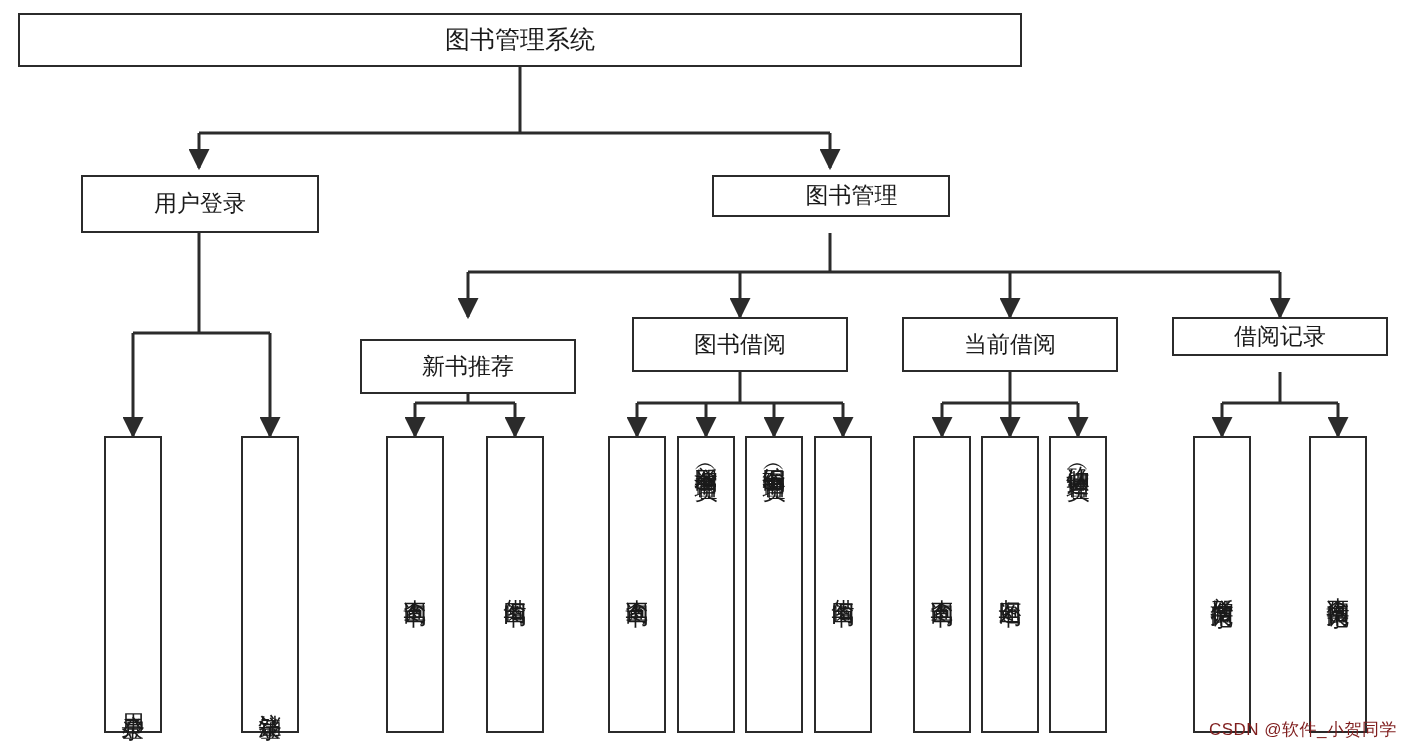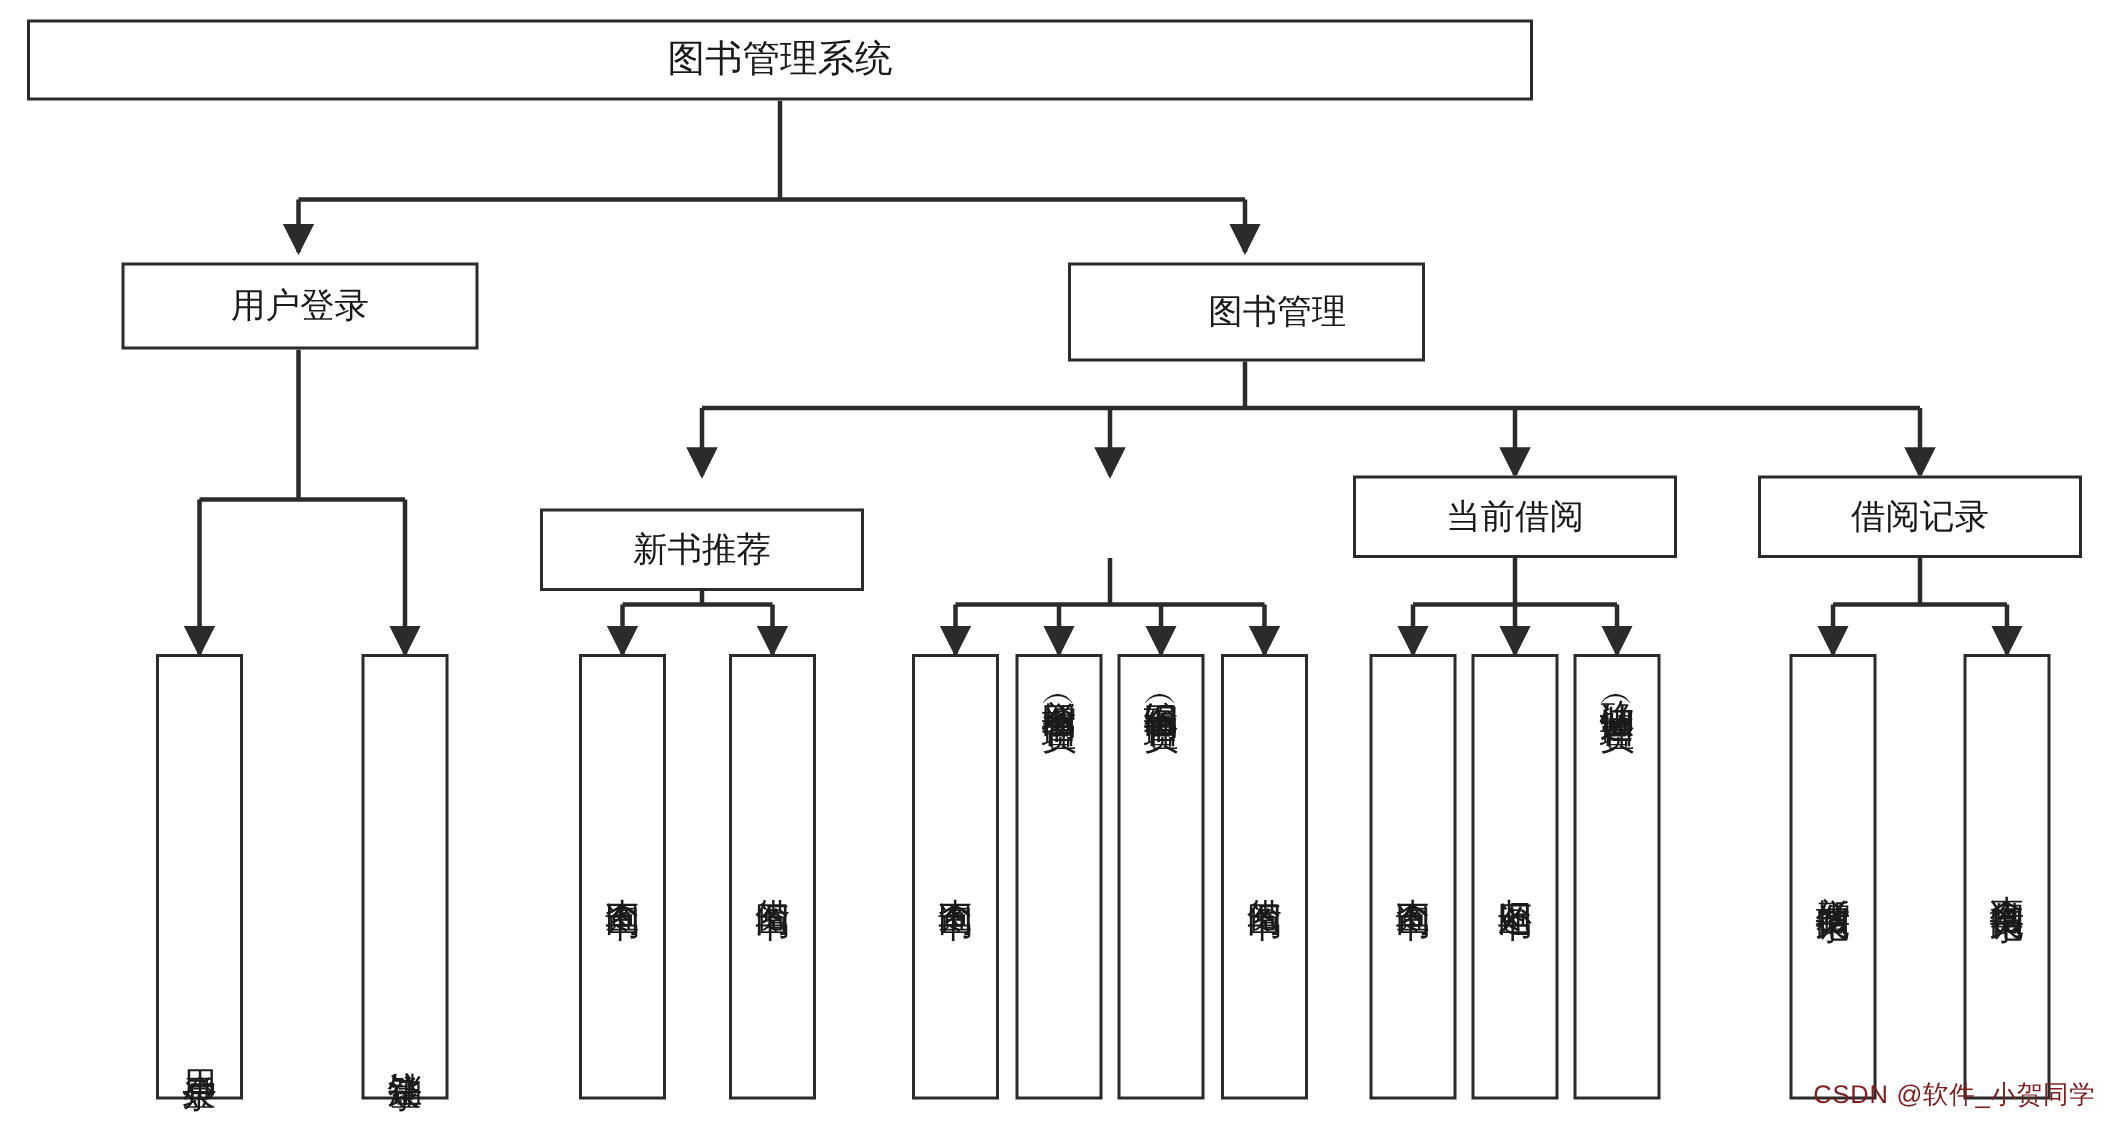--- a/index.html
+++ b/index.html
@@ -140,31 +140,34 @@
     </g>
   </svg>
 
   <div class="node root" style="left:18px; top:13px; width:1004px; height:54px;">
     <span class="node-label">图书管理系统</span>
   </div>
 
   <div class="node level2" style="left:81px; top:175px; width:238px; height:58px;">
     <span class="node-label">用户登录</span>
   </div>
-  <div class="node level2" style="left:712px; top:175px; width:238px; height:66px;padding-left:41px;">
+  <div class="node level2" style="left:712px; top:175px; width:238px; height:42px;padding-left:41px;">
     <span class="node-label">图书管理</span>
   </div>
 
   <div class="node level3" style="left:360px; top:317px; width:216px; height:55px;margin-top:22px;">
     <span class="node-label">新书推荐</span>
   </div>
+  <div class="node level3" style="left:632px; top:317px; width:216px; height:55px;">
+    <span class="node-label">图书借阅</span>
+  </div>
   <div class="node level3" style="left:902px; top:317px; width:216px; height:55px;">
     <span class="node-label">当前借阅</span>
   </div>
-  <div class="node level3" style="left:1172px; top:317px; width:216px; height:55px;">
+  <div class="node level3" style="left:1172px; top:317px; width:216px; height:39px;">
     <span class="node-label">借阅记录</span>
   </div>
 
   <div class="node leaf align-bottom" style="left:104px; top:436px; width:58px; height:297px;">
     <span class="node-label">用户登录</span>
   </div>
   <div class="node leaf align-bottom" style="left:241px; top:436px; width:58px; height:297px;">
     <span class="node-label">注销登录</span>
   </div>
 

